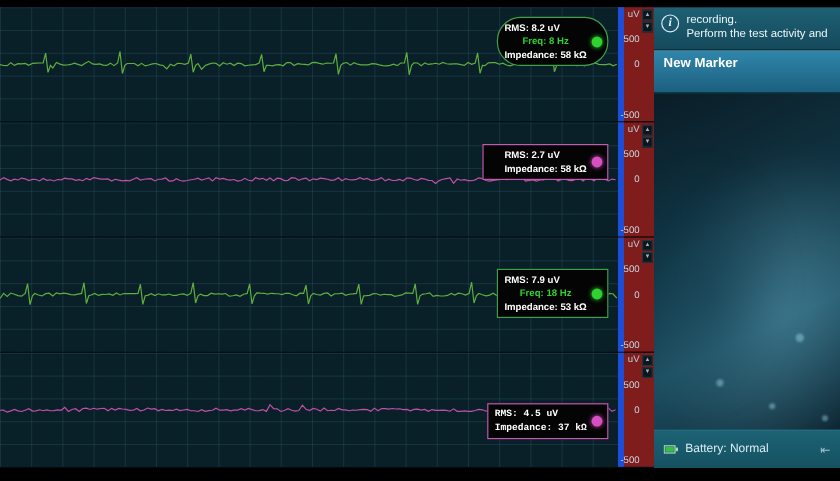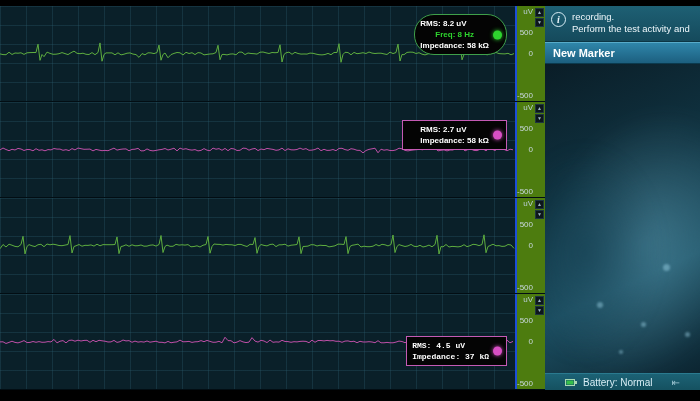--- a/index.html
+++ b/index.html
@@ -27,22 +27,22 @@
   .info-box .row { font-size:8px; font-weight:bold; color:#fff; line-height:11px; white-space:nowrap; }
   .info-box .freq { color:var(--status);text-align:center; }
   .status-dot { position:absolute; right:4px; top:50%; transform:translateY(-50%);
                 width:9px; height:9px; border-radius:50%;
                 background:var(--status); box-shadow:0 0 4px var(--status); }
   .channel:nth-child(1) .info-box { top:8px;border-radius:20px; }
   .channel:nth-child(2) .info-box { top:18px;padding-left:17px; }
   .channel:nth-child(3) .info-box { top:26px; }
   .channel:nth-child(4) .info-box { top:42px;font-family:Liberation Mono, monospace; }
 
-  .scale { width:30px; position:relative; background:#4d7c0f;
-           border-left:2px solid #1d4ed8; font-size:8px; color:#c9d8de; }
+  .scale { width:30px; position:relative; background:#7f1d1d;
+           border-left:5px solid #1d4ed8; font-size:8px; color:#c9d8de; }
   .scale .lbl { position:absolute; right:12px; }
   .scale .unit { top:1px; color:#b9cdd5; }
   .scale .max  { top:22px; }
   .scale .mid  { top:50%; margin-top:-5px; }
   .scale .min  { bottom:1px; }
   .spin-col { position:absolute; top:2px; right:1px; width:9px; }
   .spin-btn { width:9px; height:9px; margin-bottom:1px; background:#0d161b;
               border:1px solid #1e3540; color:#9db5bf; font-size:5px;
               line-height:7px; text-align:center; cursor:pointer; }
 
@@ -51,43 +51,43 @@
           position:relative; overflow:hidden; }
   .info-bar { height:36px; background:linear-gradient(#1e6074,#154a5c);
               border-bottom:1px solid #0c3644; display:flex; gap:6px;
               padding:5px 6px; position:relative; z-index:3; }
   .info-icon { width:15px; height:15px; flex-shrink:0; margin-top:1px;
                border:1px solid #d8edf5; border-radius:50%; color:#ecf7fb;
                font-family:"Liberation Serif", serif; font-style:italic; font-weight:bold;
                font-size:10px; line-height:14px; text-align:center; }
   .info-text { font-size:9.5px; color:#eef7fb; line-height:12px; }
 
-  .marker-btn { height:22px; background:linear-gradient(#2f86aa,#1c5f7f);
+  .marker-btn { height:36px; background:linear-gradient(#2f86aa,#1c5f7f);
                 border-top:1px solid #57abc9; border-bottom:1px solid #0b3a4e;
                 color:#fff; font-weight:bold; font-size:11px; line-height:20px;
                 padding-left:8px; cursor:pointer; position:relative; z-index:3; }
 
   .panel-body { flex:1; position:relative; z-index:1;
     background:linear-gradient(155deg,#0a1d27 0%, #103341 38%, #1c4f62 68%, #0c2531 100%); }
   .glow1 { position:absolute; right:-50px; top:40px; width:210px; height:280px;
            background:radial-gradient(ellipse at center, rgba(120,190,215,0.38), rgba(20,60,80,0) 70%);
            transform:rotate(22deg); filter:blur(7px); }
   .glow2 { position:absolute; left:-40px; bottom:10px; width:160px; height:220px;
            background:radial-gradient(ellipse at center, rgba(16,58,76,0.55), rgba(8,24,32,0) 70%);
            filter:blur(6px); }
   .dot { position:absolute; border-radius:50%; background:rgba(160,215,235,0.45); filter:blur(1px); }
   .dot1 { width:6px; height:6px; left:52px;  top:238px; }
   .dot2 { width:5px; height:5px; left:96px;  top:258px; }
   .dot3 { width:7px; height:7px; left:118px; top:200px; }
   .dot4 { width:5px; height:5px; left:140px; top:268px; }
   .dot5 { width:4px; height:4px; left:74px;  top:286px; }
 
-  .battery-bar { height:17px; background:linear-gradient(#1c6275,#155160);
+  .battery-bar { height:32px; background:linear-gradient(#1c6275,#155160);
                  border-top:1px solid #2a7a8f; display:flex; align-items:center;
-                 gap:5px; padding:0 20px; color:#d7edf4; font-size:10px;
+                 gap:5px; padding:0 8px; color:#d7edf4; font-size:10px;
                  position:relative; z-index:3; }
   .battery-icon { flex-shrink:0; }
   .dock-icon { margin-left:auto; color:#9cc4d1; font-size:10px; cursor:pointer; }
 </style>
 </head>
 <body>
 
 <div class="app">
 
   <div class="channels">
@@ -137,20 +137,26 @@
           <div class="spin-btn">▼</div>
         </div>
       </div>
     </div>
 
     <div class="channel" style="--accent: #3fa04a; --status: #2ed32e;">
       <div class="wave-area">
         <svg class="wave-svg" viewBox="0 0 515 96" preserveAspectRatio="none">
             <polyline points="0.0,51.3 3.0,47.0 6.0,49.5 9.0,46.7 12.0,47.7 15.0,48.9 18.0,49.3 21.0,47.0 23.0,38.7 25.0,56.5 27.0,49.0 29.0,47.1 32.0,48.3 35.0,49.1 38.0,47.2 41.0,46.8 44.0,49.2 47.0,46.5 50.0,47.3 53.0,46.7 56.0,47.2 59.0,48.0 62.0,48.2 65.0,47.6 68.0,47.0 70.0,38.0 72.0,55.5 74.0,49.0 76.0,48.3 79.0,47.0 82.0,48.7 85.0,47.8 88.0,47.9 91.0,47.4 94.0,48.6 97.0,46.7 100.0,48.3 103.0,47.1 106.0,47.2 109.0,47.2 112.0,47.2 115.0,47.0 117.0,39.3 119.0,56.2 121.0,49.0 123.0,48.6 126.0,47.3 129.0,48.8 132.0,47.3 135.0,48.3 138.0,48.2 141.0,47.5 144.0,48.7 147.0,48.6 150.0,47.7 153.0,47.4 156.0,48.6 159.0,47.0 161.0,37.9 163.0,55.1 165.0,49.0 167.0,47.6 170.0,48.8 173.0,48.8 176.0,46.8 179.0,47.6 182.0,47.3 185.0,47.6 188.0,47.1 191.0,49.3 194.0,49.0 197.0,48.3 200.0,49.5 203.0,47.7 206.0,47.0 208.0,38.9 210.0,55.8 212.0,49.0 214.0,46.5 217.0,46.8 220.0,46.9 223.0,47.6 226.0,46.9 229.0,47.2 232.0,47.3 235.0,48.0 238.0,46.9 241.0,46.9 244.0,48.1 247.0,49.0 250.0,46.8 253.0,47.0 255.0,40.0 257.0,55.9 259.0,49.0 261.0,47.0 264.0,47.9 267.0,48.4 270.0,47.0 273.0,46.6 276.0,49.1 279.0,47.3 282.0,47.3 285.0,46.7 288.0,48.6 291.0,47.7 294.0,47.4 297.0,47.0 299.0,39.2 301.0,56.2 303.0,49.0 305.0,48.9 308.0,48.6 311.0,47.2 314.0,47.3 317.0,48.5 320.0,47.7 323.0,48.0 326.0,48.0 329.0,49.4 332.0,48.9 335.0,48.3 338.0,46.6 341.0,46.7 344.0,47.0 346.0,39.0 348.0,56.2 350.0,49.0 352.0,47.8 355.0,47.3 358.0,46.6 361.0,49.5 364.0,48.7 367.0,49.2 370.0,49.2 373.0,48.7 376.0,47.0 379.0,48.4 382.0,46.8 385.0,47.3 388.0,48.4 391.0,47.0 393.0,37.4 395.0,55.1 397.0,49.0 399.0,47.1 402.0,48.1 405.0,49.0 408.0,48.4 411.0,46.9 414.0,48.8 417.0,49.1 420.0,47.8 423.0,49.5 426.0,48.8 429.0,47.6 432.0,49.3 435.0,47.0 437.0,37.7 439.0,56.6 441.0,49.0 443.0,49.4 446.0,47.0 449.0,49.5 452.0,48.9 455.0,49.1 458.0,49.4 461.0,48.9 464.0,47.2 467.0,49.2 470.0,48.2 473.0,46.8 476.0,47.1 479.0,48.1 482.0,47.0 484.0,37.2 486.0,55.3 488.0,49.0 490.0,48.1 493.0,46.7 496.0,48.3 499.0,48.1 502.0,48.9 505.0,48.7 508.0,47.0 511.0,47.5 514.0,50.9" fill="none" stroke="#5fae3f" stroke-width="1"></polyline>
           </svg>
+        <div class="info-box">
+          <div class="row">RMS: 7.9 uV</div>
+          <div class="row freq">Freq: 18 Hz</div>
+          <div class="row">Impedance: 53 kΩ</div>
+          <div class="status-dot"></div>
+        </div>
       </div>
       <div class="scale">
         <div class="lbl unit">uV</div>
         <div class="lbl max">500</div>
         <div class="lbl mid">0</div>
         <div class="lbl min">-500</div>
         <div class="spin-col">
           <div class="spin-btn">▲</div>
           <div class="spin-btn">▼</div>
         </div>

